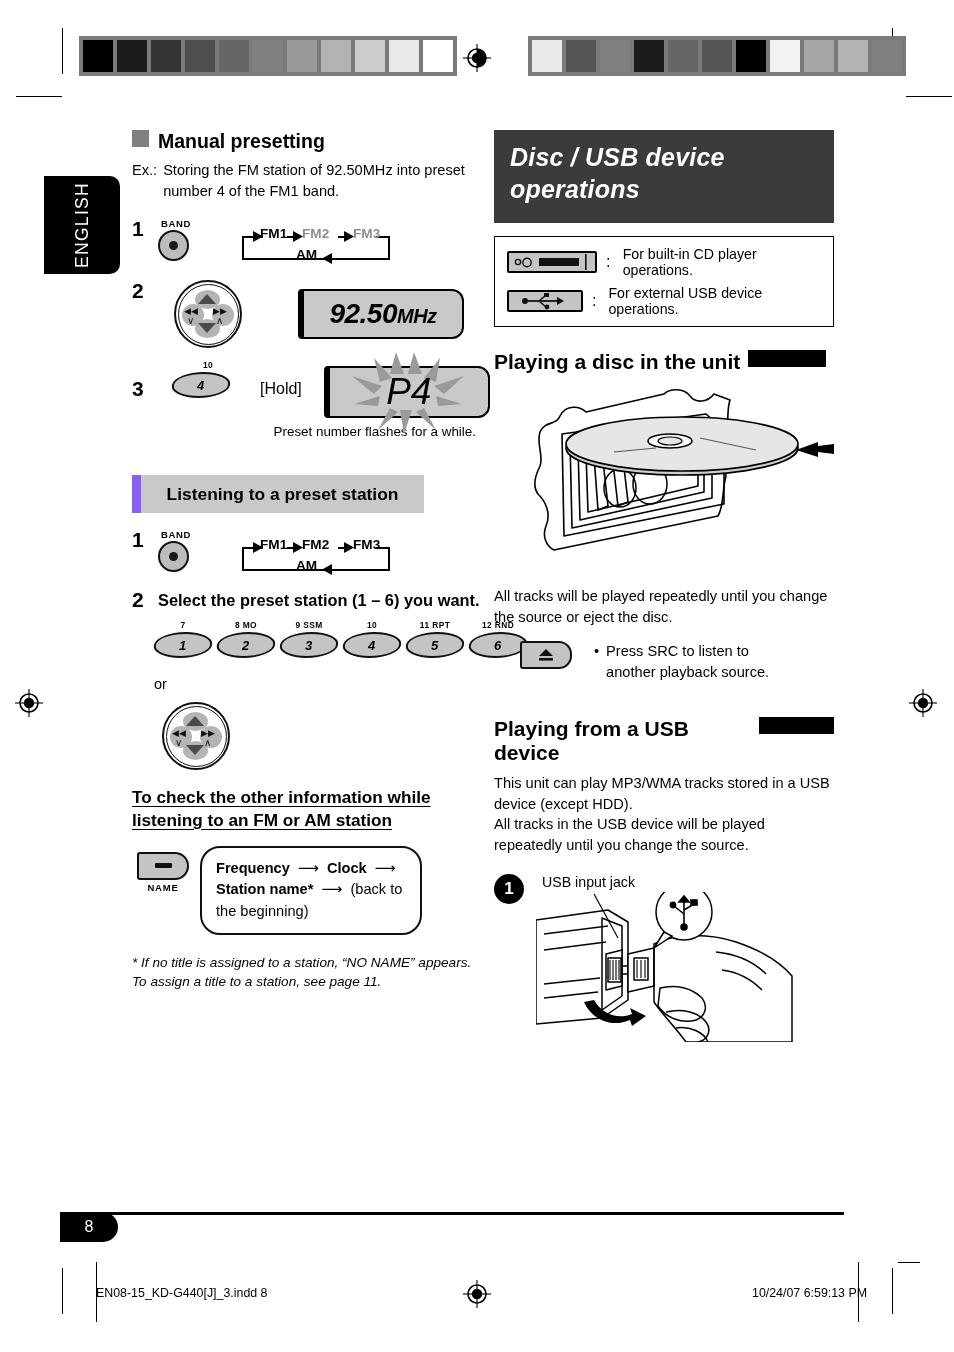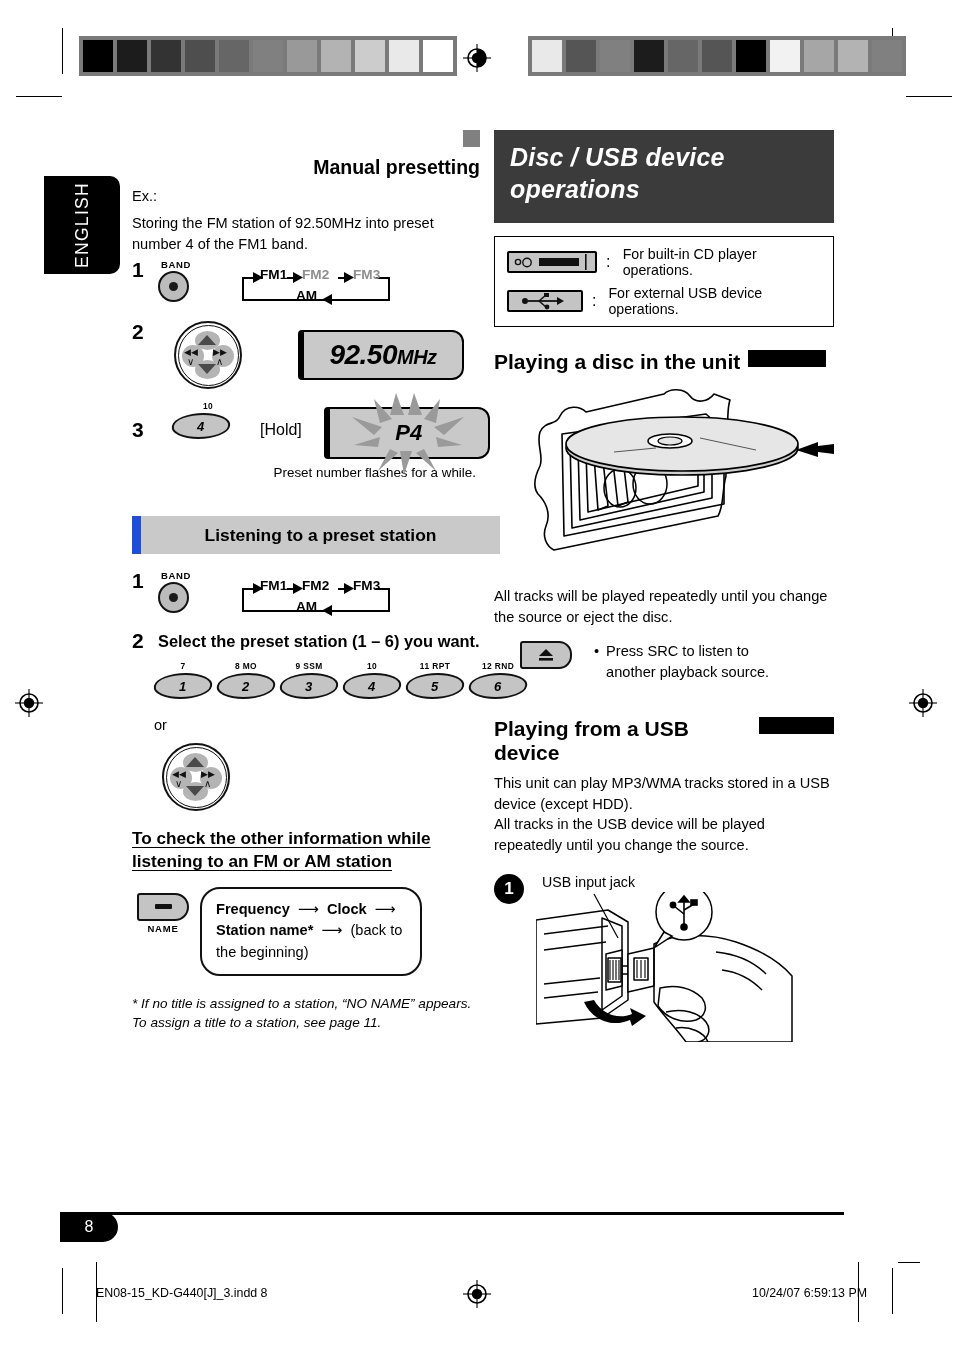--- a/index.html
+++ b/index.html
@@ -48,21 +48,21 @@
   .h-sub {
     font-size: 17.2px; font-weight: bold;
     text-decoration: underline; text-underline-offset: 3px;
     line-height: 1.32;
   }
   .bold { font-weight: bold; }
 
   
   #col-left { position: absolute; left: 132px; top: 130px; width: 348px; }
 
-  .sec-title-row { display: flex; align-items: flex-end; gap: 9px; margin-bottom: 7px; flex-direction: column; }
+  .sec-title-row { display: flex; align-items: flex-start; gap: 9px; margin-bottom: 7px; }
   .sq-bullet { width: 17px; height: 17px; background: #808080; flex: none; }
   .sec-title { font-size: 19.5px; font-weight: bold; }
 
   .ex-row { display: flex; gap: 6px; font-size: 14.6px; line-height: 1.45; }
   .ex-lbl { flex: none; }
 
   .step { display: flex; align-items: flex-start; gap: 10px; }
   .step-num { font-size: 21px; font-weight: bold; width: 16px; flex: none; line-height: 1; }
 
   
@@ -116,43 +116,43 @@
     display: flex; align-items: center; justify-content: center;
     position: relative;
   }
   .lcd-freq { width: 166px; height: 50px; }
   .lcd-freq .txt {
     font-size: 28px; font-weight: bold; font-style: italic;
     letter-spacing: -0.5px;
   }
   .lcd-freq .txt .unit { font-size: 20px; }
   .lcd-p4 { width: 166px; height: 52px; }
-  .lcd-p4 .txt { font-size: 22px; font-weight: bold; font-style: italic; position: relative; z-index: 2; text-align: center; }
+  .lcd-p4 .txt { font-size: 37px; font-weight: normal; font-style: italic; position: relative; z-index: 2; text-align: center; }
 
   .flash { position: absolute; left: 50%; top: 50%; transform: translate(-50%,-50%); z-index: 1; }
 
   
   .key-oval {
     position: relative; width: 58px; height: 26px;
     background: #c4c4c4; border: 2.2px solid #111;
     border-radius: 52% 52% 52% 52% / 50%;
     transform: skewX(-12deg);
     display: flex; align-items: center; justify-content: center;
   }
   .key-oval span {
     transform: skewX(12deg);
     font-size: 13px; font-weight: bold; font-style: italic;
   }
   .key-top-lbl { font-size: 8.4px; font-weight: bold; letter-spacing: .4px; text-align: center; }
 
   
   .band-head {
-    background: #c9c9c9; border-left: 9px solid #1d4ed8;
+    background: #c9c9c9; border-left: 9px solid #8b5cf6;
     height: 38px; display: flex; align-items: center; justify-content: center;
-    font-size: 17.4px; font-weight: bold; width: 368px;
+    font-size: 17.4px; font-weight: bold; width: 292px;
   }
 
   
   .disp-key-wrap { width: 62px; flex: none; text-align: center; }
   .disp-key {
     width: 52px; height: 28px; background: #c4c4c4; border: 2.4px solid #111;
     border-radius: 3px 14px 14px 3px;
     display: flex; align-items: center; justify-content: center;
     margin: 0 auto;
   }
@@ -303,21 +303,21 @@
     <span>ENGLISH</span>
   </div>
 
   <div id="col-left">
 
     <div class="sec-title-row">
       <div class="sq-bullet"></div>
       <div class="sec-title">Manual presetting</div>
     </div>
 
-    <div class="ex-row" style="margin-bottom:4px;flex-direction:column;">
+    <div class="ex-row" style="margin-bottom:16px;">
       <div class="ex-lbl">Ex.:</div>
       <div>Storing the FM station of 92.50MHz into preset number 4 of the FM1 band.</div>
     </div>
 
     <div class="step" style="margin-bottom:12px;">
       <div class="step-num">1</div>
       <div class="band-btn">
         <div class="band-cap">BAND</div>
         <div class="band-circle">
           <div class="band-dot"></div>

